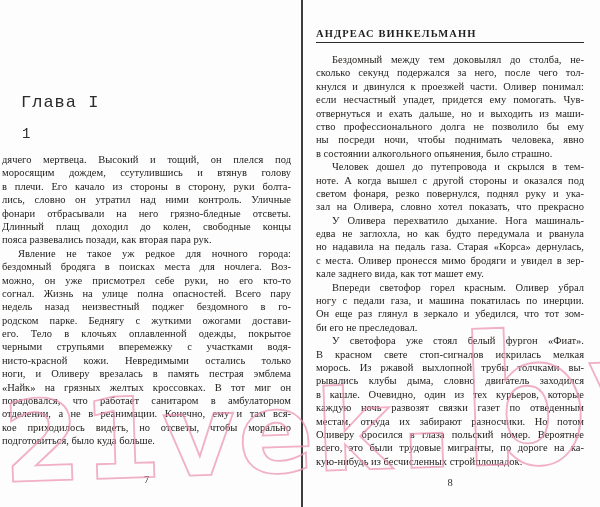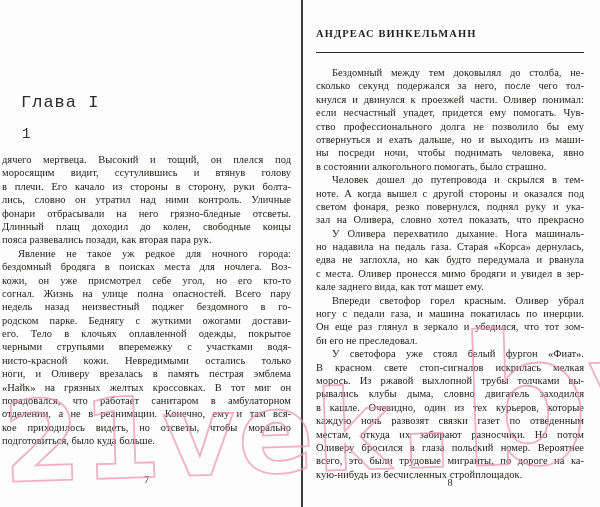--- a/index.html
+++ b/index.html
@@ -20,36 +20,36 @@
     font-family: "Liberation Mono", monospace;
     font-size: 17px; color: #2c2c2c; letter-spacing: 1px;
   }
   .section-number {
     position: absolute; left: 20px; top: 126px;
     font-family: "Liberation Mono", monospace;
     font-size: 14px; color: #2c2c2c;
   }
   .text-block { position: absolute; left: 0; right: 0; }
   .text-block-left  { top: 153px; }
-  .text-block-right { top: 66px; }
+  .text-block-right { top: 53px; }
   .para { margin: 0; }
   .ln {
     font-size: 10.5px; line-height: 13.4px;
     text-align: justify; text-align-last: justify;
     white-space: normal; overflow: hidden; height: 13.4px;
   }
   .ln.last { text-align-last: left; }
   .ln.indent { text-indent: 16px; }
 
   .running-header {
     position: absolute; left: 0; right: 0; top: 28px;
     font-size: 10.5px; font-weight: bold; letter-spacing: 1.1px;
     color: #1f1f1f;
     border-bottom: 1.2px solid #2b2b2b;
-    padding-bottom: 13px;
+    padding-bottom: 3px;
   }
 
   .page-number {
     position: absolute; left: 0; right: 0;
     text-align: center; font-size: 10.5px; color: #2c2c2c;
   }
   .page-number-left  { top: 474px; }
   .page-number-right { top: 477px; }
 
   .gutter-divider {
@@ -72,31 +72,31 @@
 </style>
 </head>
 <body>
 
 <div class="page page-left">
   <div class="chapter-heading">Глава I</div>
   <div class="section-number">1</div>
   <div class="text-block text-block-left">
       <div class="para">
         <div class="ln">дячего мертвеца. Высокий и тощий, он плелся под</div>
-        <div class="ln">моросящим видит, ссутулившись и втянув голову</div>
+        <div class="ln">моросящим дождем, ссутулившись и втянув голову</div>
         <div class="ln">в плечи. Его качало из стороны в сторону, руки болта-</div>
         <div class="ln">лись, словно он утратил над ними контроль. Уличные</div>
         <div class="ln">фонари отбрасывали на него грязно-бледные отсветы.</div>
         <div class="ln">Длинный плащ доходил до колен, свободные концы</div>
         <div class="ln last">пояса развевались позади, как вторая пара рук.</div>
       </div>
       <div class="para">
         <div class="ln indent">Явление не такое уж редкое для ночного города:</div>
         <div class="ln">бездомный бродяга в поисках места для ночлега. Воз-</div>
-        <div class="ln">кожи, он уже присмотрел себе угол, но его кто-то</div>
+        <div class="ln">можно, он уже присмотрел себе руки, но его кто-то</div>
         <div class="ln">согнал. Жизнь на улице полна опасностей. Всего пару</div>
         <div class="ln">недель назад неизвестный поджег бездомного в го-</div>
         <div class="ln">родском парке. Беднягу с жуткими ожогами достави-</div>
         <div class="ln">его. Тело в клочьях оплавленной одежды, покрытое</div>
         <div class="ln">черными струпьями вперемежку с участками водя-</div>
         <div class="ln">нисто-красной кожи. Невредимыми остались только</div>
         <div class="ln">ноги, и Оливеру врезалась в память пестрая эмблема</div>
         <div class="ln">«Найк» на грязных желтых кроссовках. В тот миг он</div>
         <div class="ln">порадовался, что работает санитаром в амбулаторном</div>
         <div class="ln">отделении, а не в реанимации. Конечно, ему и там вся-</div>
@@ -110,35 +110,35 @@
 <div class="gutter-divider"></div>
 
 <div class="page page-right">
   <div class="running-header">АНДРЕАС ВИНКЕЛЬМАНН</div>
   <div class="text-block text-block-right">
       <div class="para">
         <div class="ln indent">Бездомный между тем доковылял до столба, не-</div>
         <div class="ln">сколько секунд подержался за него, после чего тол-</div>
         <div class="ln">кнулся и двинулся к проезжей части. Оливер понимал:</div>
         <div class="ln">если несчастный упадет, придется ему помогать. Чув-</div>
+        <div class="ln">отвернуться и ехать дальше, но и выходить из маши-</div>
         <div class="ln">ство профессионального долга не позволило бы ему</div>
-        <div class="ln">отвернуться и ехать дальше, но и выходить из маши-</div>
         <div class="ln">ны посреди ночи, чтобы поднимать человека, явно</div>
-        <div class="ln last">в состоянии алкогольного помогать, было страшно.</div>
+        <div class="ln last">в состоянии алкогольного опьянения, было страшно.</div>
       </div>
       <div class="para">
         <div class="ln indent">Человек дошел до путепровода и скрылся в тем-</div>
         <div class="ln">ноте. А когда вышел с другой стороны и оказался под</div>
         <div class="ln">светом фонаря, резко повернулся, поднял руку и ука-</div>
         <div class="ln">зал на Оливера, словно хотел показать, что прекрасно</div>
       </div>
       <div class="para">
         <div class="ln indent">У Оливера перехватило дыхание. Нога машиналь-</div>
+        <div class="ln">едва не заглохла, но как будто передумала и рванула</div>
         <div class="ln">но надавила на педаль газа. Старая «Корса» дернулась,</div>
-        <div class="ln">едва не заглохла, но как будто передумала и рванула</div>
         <div class="ln">с места. Оливер пронесся мимо бродяги и увидел в зер-</div>
         <div class="ln last">кале заднего вида, как тот машет ему.</div>
       </div>
       <div class="para">
         <div class="ln indent">Впереди светофор горел красным. Оливер убрал</div>
         <div class="ln">ногу с педали газа, и машина покатилась по инерции.</div>
         <div class="ln">Он еще раз глянул в зеркало и убедился, что тот зом-</div>
         <div class="ln last">би его не преследовал.</div>
       </div>
       <div class="para">

